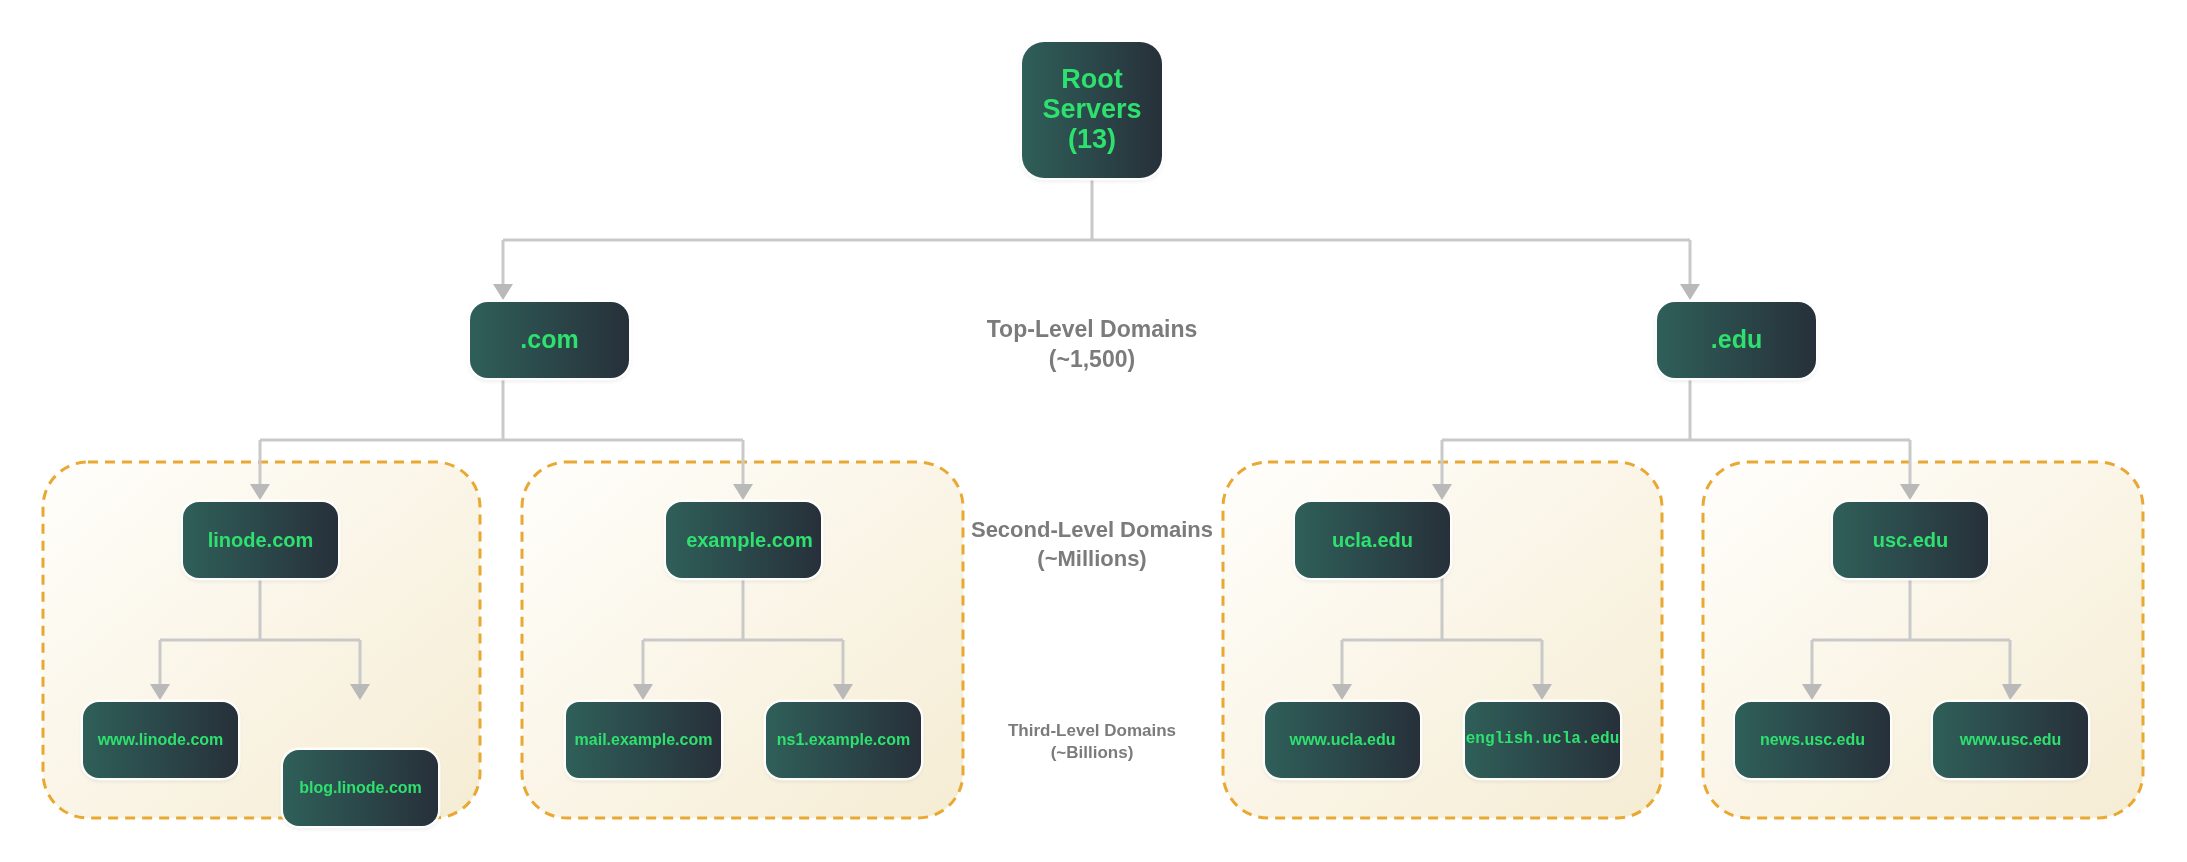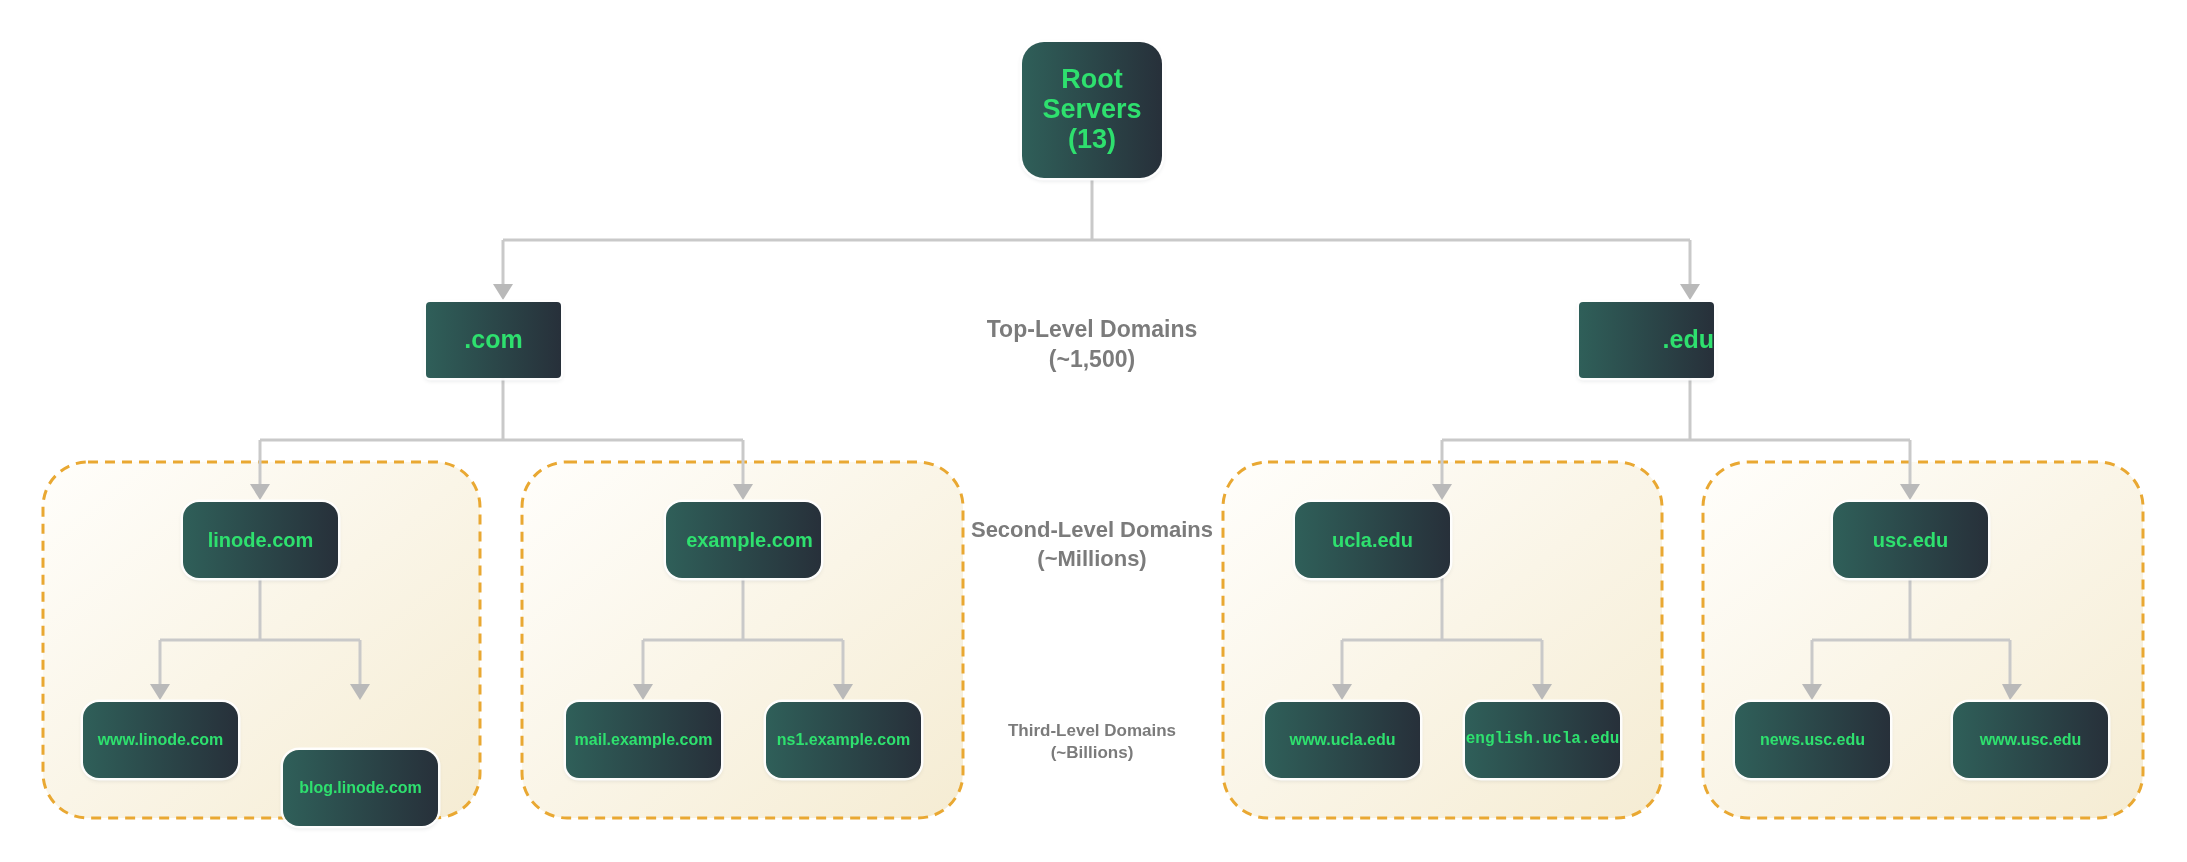--- a/index.html
+++ b/index.html
@@ -36,24 +36,25 @@
     line-height: 1.1;
   }
   .node-root {
     left: 1022px; top: 42px;
     width: 140px; height: 136px;
     border-radius: 22px;
     font-size: 27px;
     padding: 4px 6px;
   }
   .node-tld {
-    width: 135px; height: 76px;
+    width: 159px; height: 76px;
     top: 302px;
-    border-radius: 4px;
+    border-radius: 18px;
     font-size: 25px;
+    margin-left: 44px;
   }
   .node-sld {
     width: 155px; height: 76px;
     top: 502px;
     border-radius: 16px;
     font-size: 20px;
   }
   .node-trd {
     width: 155px; height: 76px;
     top: 702px;
@@ -121,21 +122,21 @@
     </g>
   </svg>
 
   <div class="node node-root">
     <span>Root Servers (13)</span>
   </div>
 
   <div class="node node-tld" style="left:426px;">
     <span>.com</span>
   </div>
-  <div class="node node-tld" style="left:1579px;justify-content:flex-end;">
+  <div class="node node-tld" style="left:1613px;">
     <span>.edu</span>
   </div>
 
   <div class="node node-sld" style="left:183px;">
     <span>linode.com</span>
   </div>
   <div class="node node-sld" style="left:666px;padding-left:12px;">
     <span>example.com</span>
   </div>
   <div class="node node-sld" style="left:1295px;">
@@ -159,21 +160,21 @@
   </div>
   <div class="node node-trd" style="left:1265px;">
     <span>www.ucla.edu</span>
   </div>
   <div class="node node-trd" style="left:1465px;font-family:Liberation Mono, monospace;">
     <span>english.ucla.edu</span>
   </div>
   <div class="node node-trd" style="left:1735px;">
     <span>news.usc.edu</span>
   </div>
-  <div class="node node-trd" style="left:1933px;margin-left:20px;">
+  <div class="node node-trd" style="left:1933px;">
     <span>www.usc.edu</span>
   </div>
 
   <div class="level-label level-label-1">
     <span class="lbl-line">Top-Level Domains</span>
     <span class="lbl-line">(~1,500)</span>
   </div>
   <div class="level-label level-label-2">
     <span class="lbl-line">Second-Level Domains</span>
     <span class="lbl-line">(~Millions)</span>

